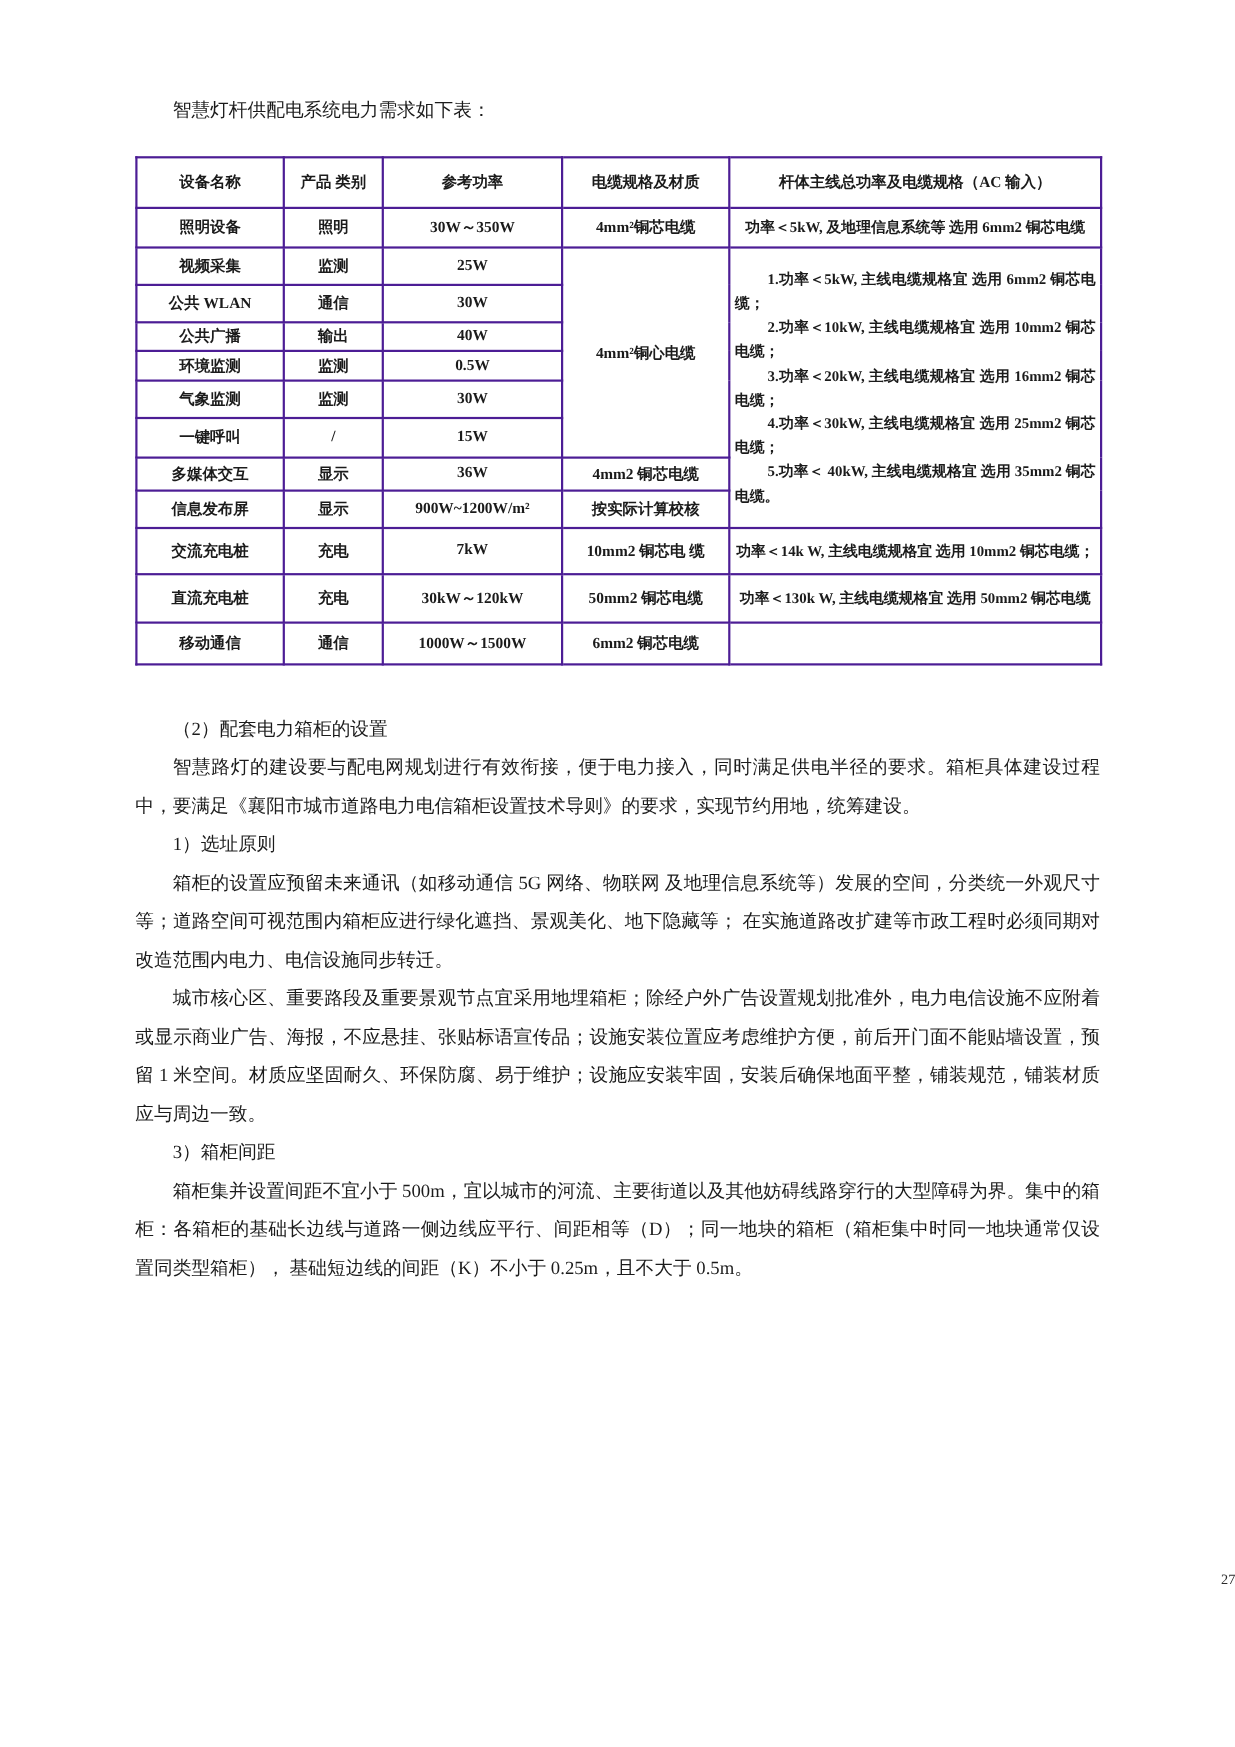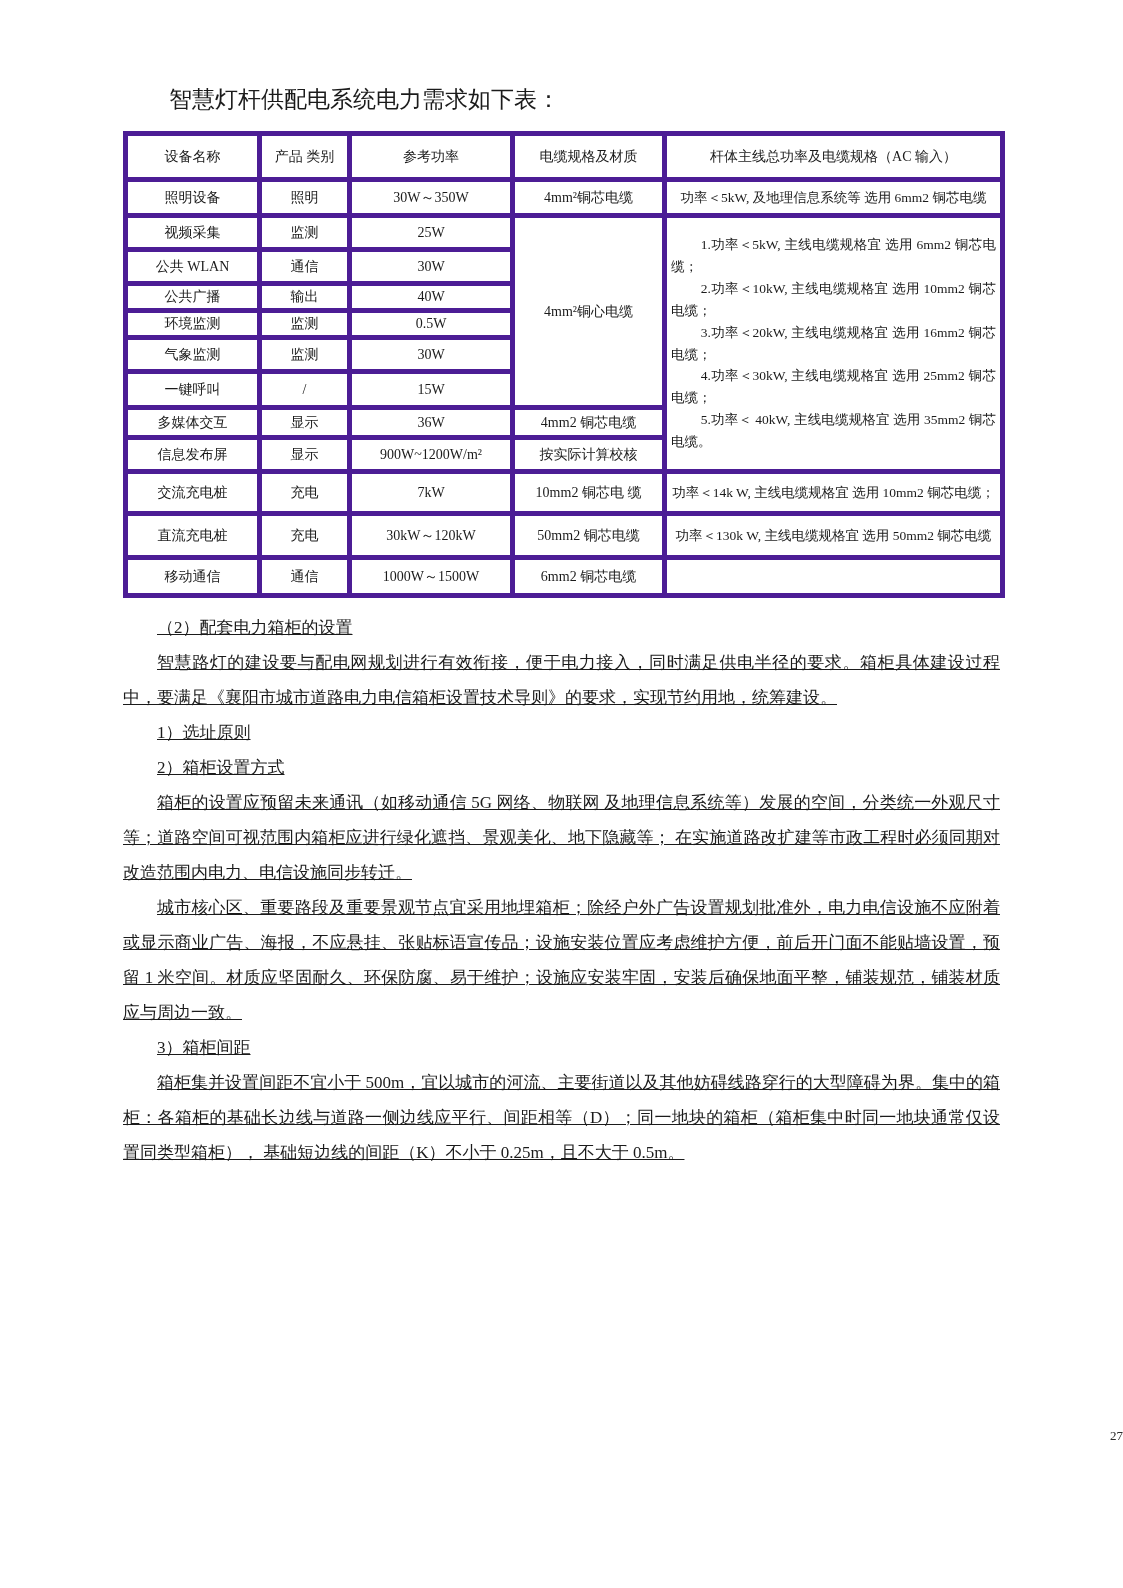--- a/index.html
+++ b/index.html
@@ -7,57 +7,57 @@
     position: relative;
     width: 1123px;
     height: 1588px;
     background: #ffffff;
     box-sizing: border-box;
     padding: 88px 123px 0 123px;
     font-family: "Liberation Serif", "DejaVu Serif", serif;
     color: #1b1b1b;
   }
   .doc-title {
-    font-size: 23px;
+    font-size: 17px;
     line-height: 24px;
-    margin: 0 0 19px 0;
+    margin: 0 0 30px 0;
     text-indent: 2em;
   }
   table.power-table {
     border-collapse: collapse;
     width: 100%;
     table-layout: fixed;
     font-size: 14px;
   }
   table.power-table th,
   table.power-table td {
-    border: 5px solid #4c1d95;
+    border: 2px solid #4c1d95;
     text-align: center;
     vertical-align: middle;
-    font-weight: normal;
+    font-weight: bold;
     padding: 2px 4px;
     overflow: hidden;
   }
   th.hdr-low { vertical-align: bottom; padding-bottom: 10px; }
   td.spec-cell { font-size: 13.5px; padding: 2px 6px; }
   td.spec-list-cell { text-align: left; vertical-align: middle; padding: 4px 10px; }
   .spec-item {
     text-indent: 2.2em;
     line-height: 1.62;
     font-size: 13.5px;
     text-align: justify;
   }
   .body-text {
     font-size: 17px;
     line-height: 35px;
     text-align: justify;
     text-indent: 2em;
     margin: 0;
   }
-  .sections { margin-top: 12px; text-decoration: underline; }
+  .sections { margin-top: 40px; }
   .page-number {
     position: absolute;
     left: 0;
     right: 0;
     top: 1428px;
     text-align: right;
     font-size: 13px;
     color: #2a2a2a;
   }
 </style>
@@ -162,21 +162,20 @@
         <td>6mm2 铜芯电缆</td>
         <td></td>
       </tr>
     </tbody>
   </table>
 
   <div class="sections">
     <p class="body-text">（2）配套电力箱柜的设置</p>
     <p class="body-text">智慧路灯的建设要与配电网规划进行有效衔接，便于电力接入，同时满足供电半径的要求。箱柜具体建设过程中，要满足《襄阳市城市道路电力电信箱柜设置技术导则》的要求，实现节约用地，统筹建设。</p>
     <p class="body-text">1）选址原则</p>
-    <p class="body-text">2）箱柜设置方式</p>
     <p class="body-text">箱柜的设置应预留未来通讯（如移动通信 5G 网络、物联网 及地理信息系统等）发展的空间，分类统一外观尺寸等；道路空间可视范围内箱柜应进行绿化遮挡、景观美化、地下隐藏等； 在实施道路改扩建等市政工程时必须同期对改造范围内电力、电信设施同步转迁。</p>
     <p class="body-text">城市核心区、重要路段及重要景观节点宜采用地埋箱柜；除经户外广告设置规划批准外，电力电信设施不应附着或显示商业广告、海报，不应悬挂、张贴标语宣传品；设施安装位置应考虑维护方便，前后开门面不能贴墙设置，预留 1 米空间。材质应坚固耐久、环保防腐、易于维护；设施应安装牢固，安装后确保地面平整，铺装规范，铺装材质应与周边一致。</p>
     <p class="body-text">3）箱柜间距</p>
     <p class="body-text">箱柜集并设置间距不宜小于 500m，宜以城市的河流、主要街道以及其他妨碍线路穿行的大型障碍为界。集中的箱柜：各箱柜的基础长边线与道路一侧边线应平行、间距相等（D）；同一地块的箱柜（箱柜集中时同一地块通常仅设置同类型箱柜）， 基础短边线的间距（K）不小于 0.25m，且不大于 0.5m。</p>
   </div>
 
   <div class="page-number">27</div>
 
 </div>
 

